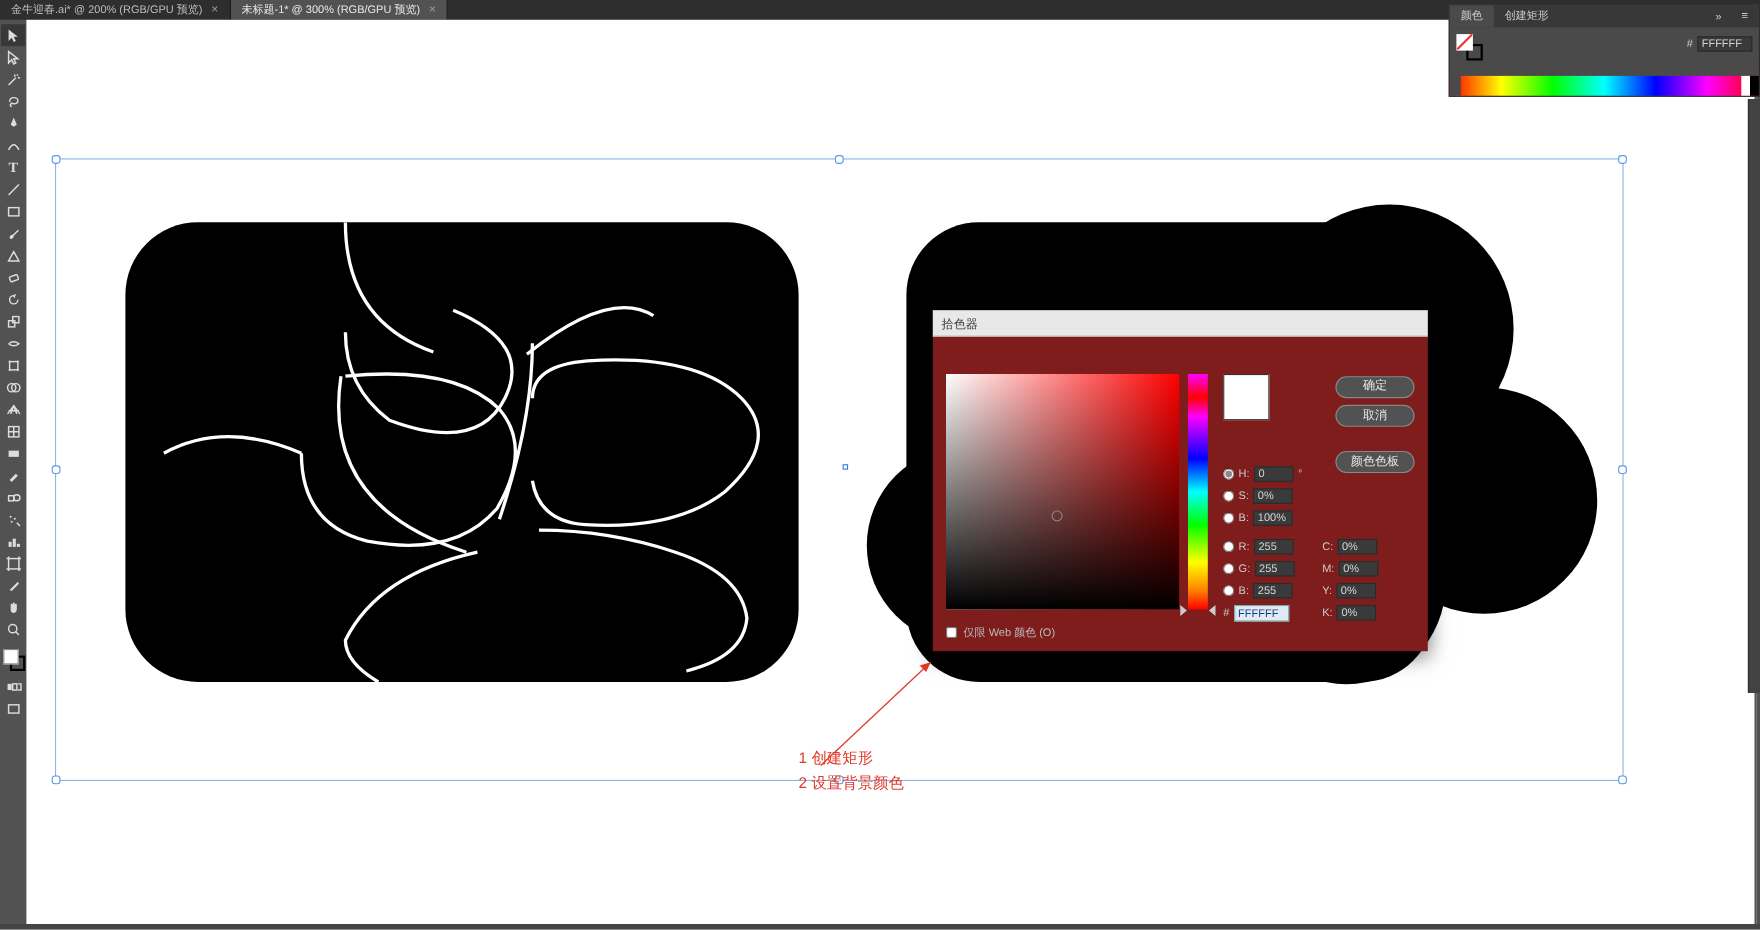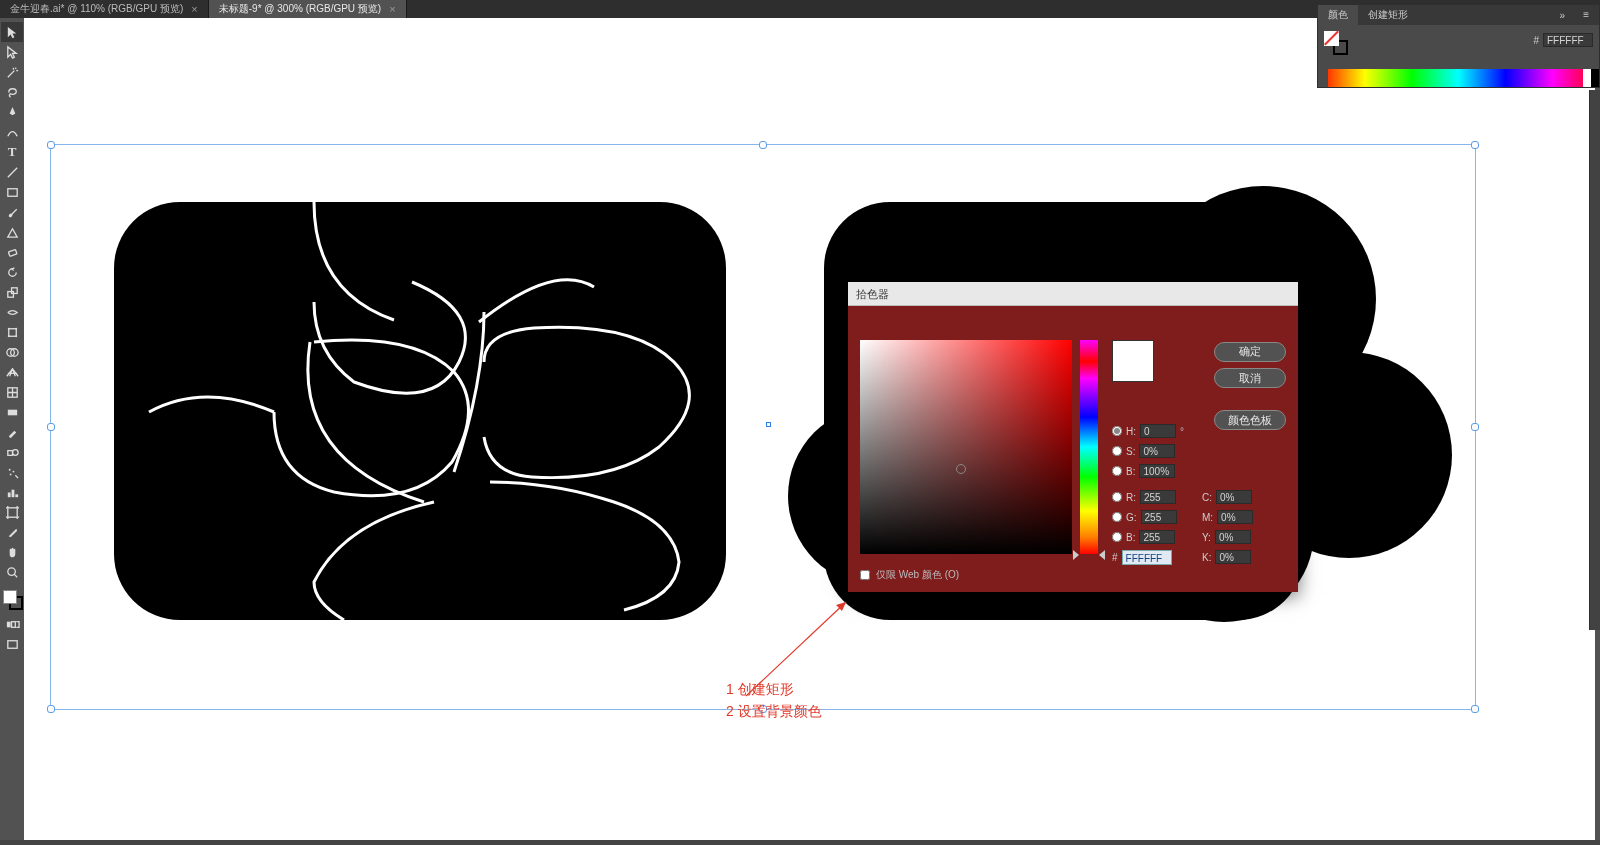--- a/index.html
+++ b/index.html
@@ -95,25 +95,25 @@
 .pc-spec-l { position: absolute; left: 0; top: 0; width: 10px; height: 100%; background: #4a4a4a; }
 .panel-strip { position: absolute; right: 0; top: 90px; width: 11px; height: 540px; background: #424242; border-left: 1px solid #2e2e2e; }
 
 .bottom-scrim { position: absolute; left: 0; right: 0; bottom: 0; height: 5px; background: #444; }
 </style>
 </head>
 <body>
 
 <div class="tab-bar">
   <div class="tab">
-    <span>金牛迎春.ai* @ 110% (RGB/GPU 预览)</span>
+    <span>金牛迎春.ai* @ 200% (RGB/GPU 预览)</span>
     <span class="tab-close">×</span>
   </div>
   <div class="tab active">
-    <span>未标题-9* @ 300% (RGB/GPU 预览)</span>
+    <span>未标题-1* @ 300% (RGB/GPU 预览)</span>
     <span class="tab-close">×</span>
   </div>
 </div>
 
 <div class="toolbar">
   <div class="tool sel">
       <svg viewBox="0 0 16 16">
         <path class="fi" d="M3 2 L3 13 L6 10 L8 14 L10 13 L8 9 L12 9 Z"></path>
       </svg>
     </div>

